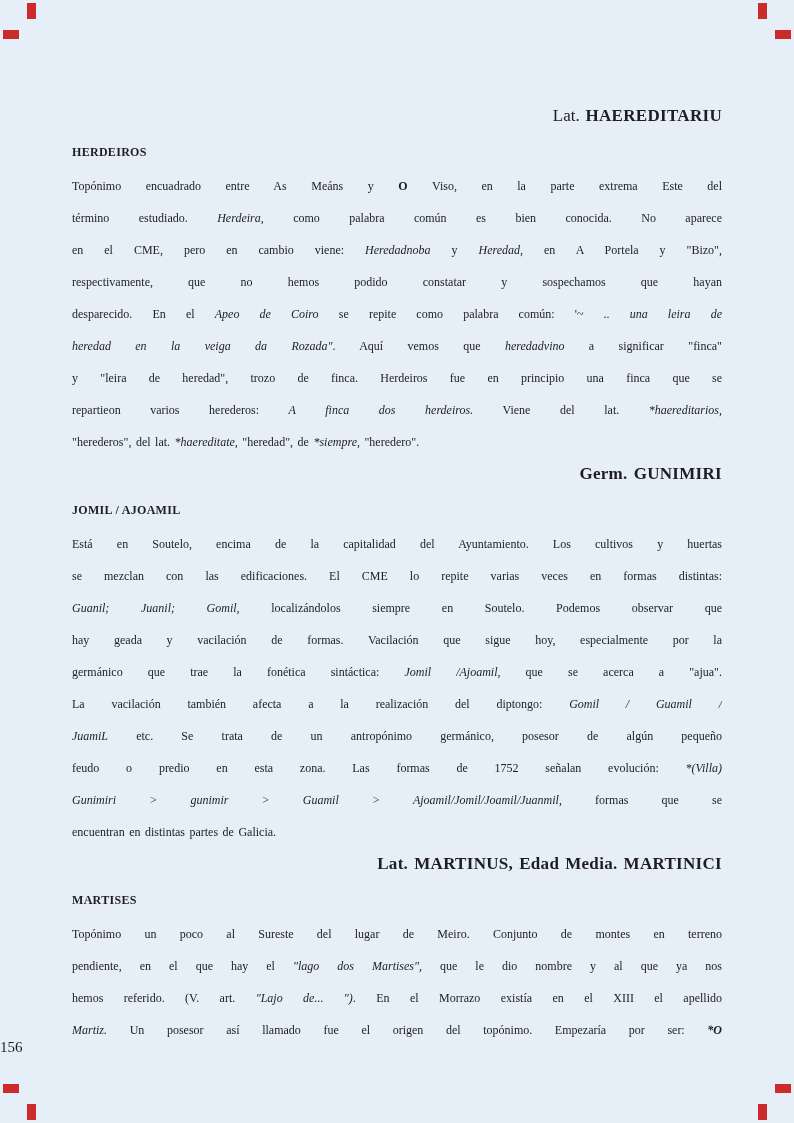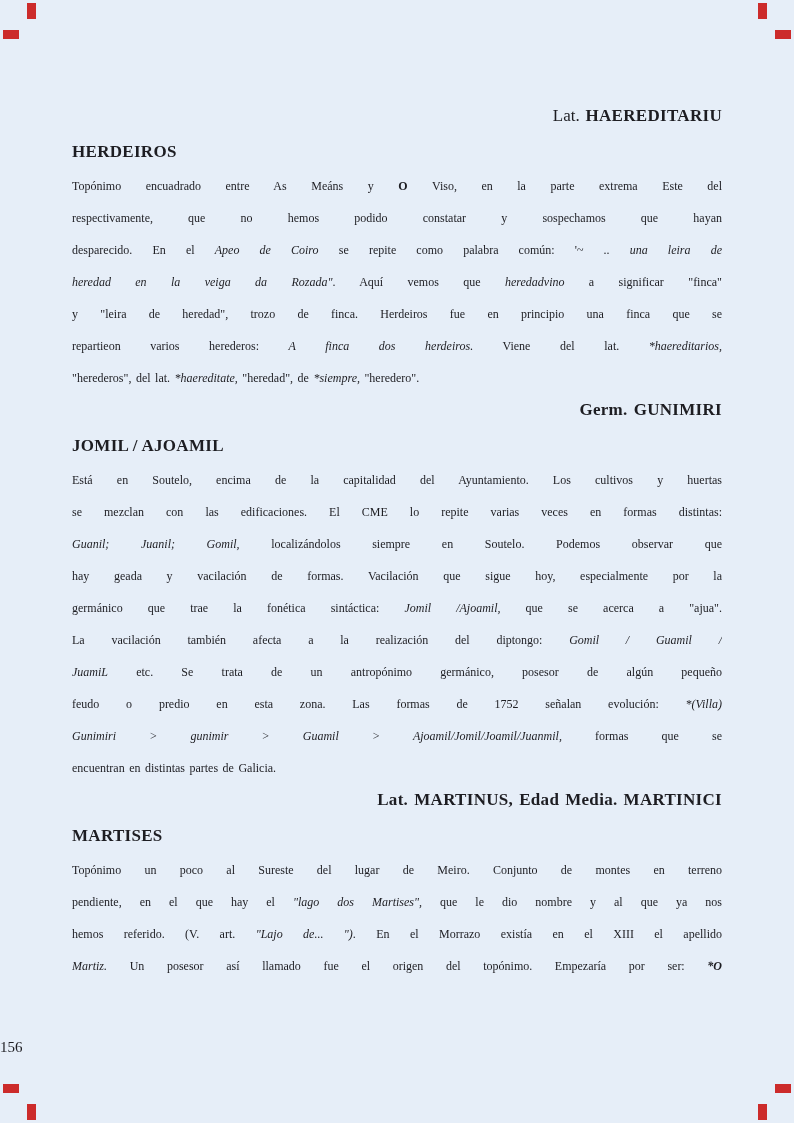--- a/index.html
+++ b/index.html
@@ -36,21 +36,21 @@
     text-align-last:justify;
     word-spacing:1.5px;
   }
   .line.lastline{text-align:left;text-align-last:left;}
   .line.ety{
     text-align:right;text-align-last:right;
     font-size:17px;
   }
   .heading{
     font-weight:bold;
-    font-size:17px;
+    font-size:12px;
     line-height:32px;
     height:32px;
     margin-top:4px;
     letter-spacing:.3px;
   }
   .sec .heading + .line{margin-top:2px;}
   .it{font-style:italic;}
   .bd{font-weight:bold;}
   .ety .bd{letter-spacing:.3px;}
   .pagenum{
@@ -73,20 +73,22 @@
   <div class="mark m-bl-h"></div>
   <div class="mark m-bl-v"></div>
   <div class="mark m-br-h"></div>
   <div class="mark m-br-v"></div>
 
   <div class="text-column">
       <section class="sec">
         <div class="line ety"><span>Lat.  </span><span class="bd">HAEREDITARIU</span></div>
         <div class="heading">HERDEIROS</div>
         <div class="line"><span>Topónimo  encuadrado  entre As  Meáns y </span><span class="bd">O</span><span> Viso,  en la parte extrema Este del</span></div>
+        <div class="line"><span>término estudiado.  </span><span class="it">Herdeira,</span><span> como palabra  común es bien conocida. No aparece</span></div>
+        <div class="line"><span>en el CME, pero en cambio viene: </span><span class="it">Heredadnoba</span><span> y </span><span class="it">Heredad,</span><span> en A Portela y "Bizo",</span></div>
         <div class="line"><span>respectivamente, que  no hemos podido constatar y sospechamos que  hayan</span></div>
         <div class="line"><span>desparecido.  En  el </span><span class="it">Apeo de Coiro</span><span>  se repite como palabra común:  '~ .. </span><span class="it">una leira de</span></div>
         <div class="line"><span class="it">heredad en la veiga da Rozada"</span><span>. Aquí  vemos  que  </span><span class="it">heredadvino</span><span> a significar "finca"</span></div>
         <div class="line"><span>y "leira de heredad", trozo de finca.  Herdeiros fue en principio una finca  que  se</span></div>
         <div class="line"><span>repartieon varios herederos: </span><span class="it">A finca dos herdeiros.</span><span> Viene del  lat.  </span><span class="it">*haereditarios,</span></div>
         <div class="line lastline"><span>"herederos", del lat.  </span><span class="it">*haereditate,</span><span> "heredad",  de  </span><span class="it">*siempre,</span><span> "heredero".</span></div>
       </section>
       <section class="sec">
         <div class="line ety"><span class="bd">Germ. GUNIMIRI</span></div>
         <div class="heading">JOMIL / AJOAMIL</div>

